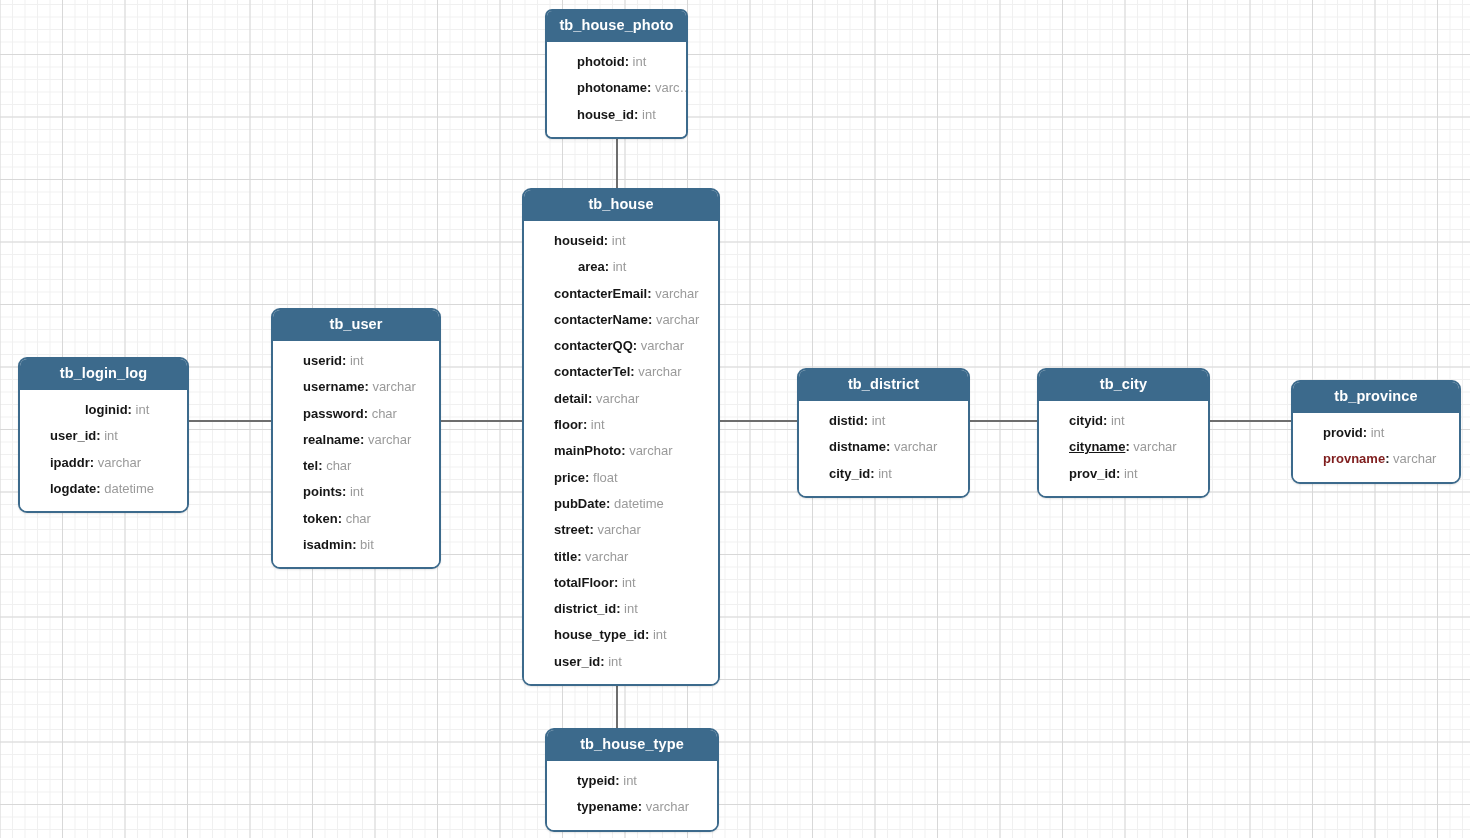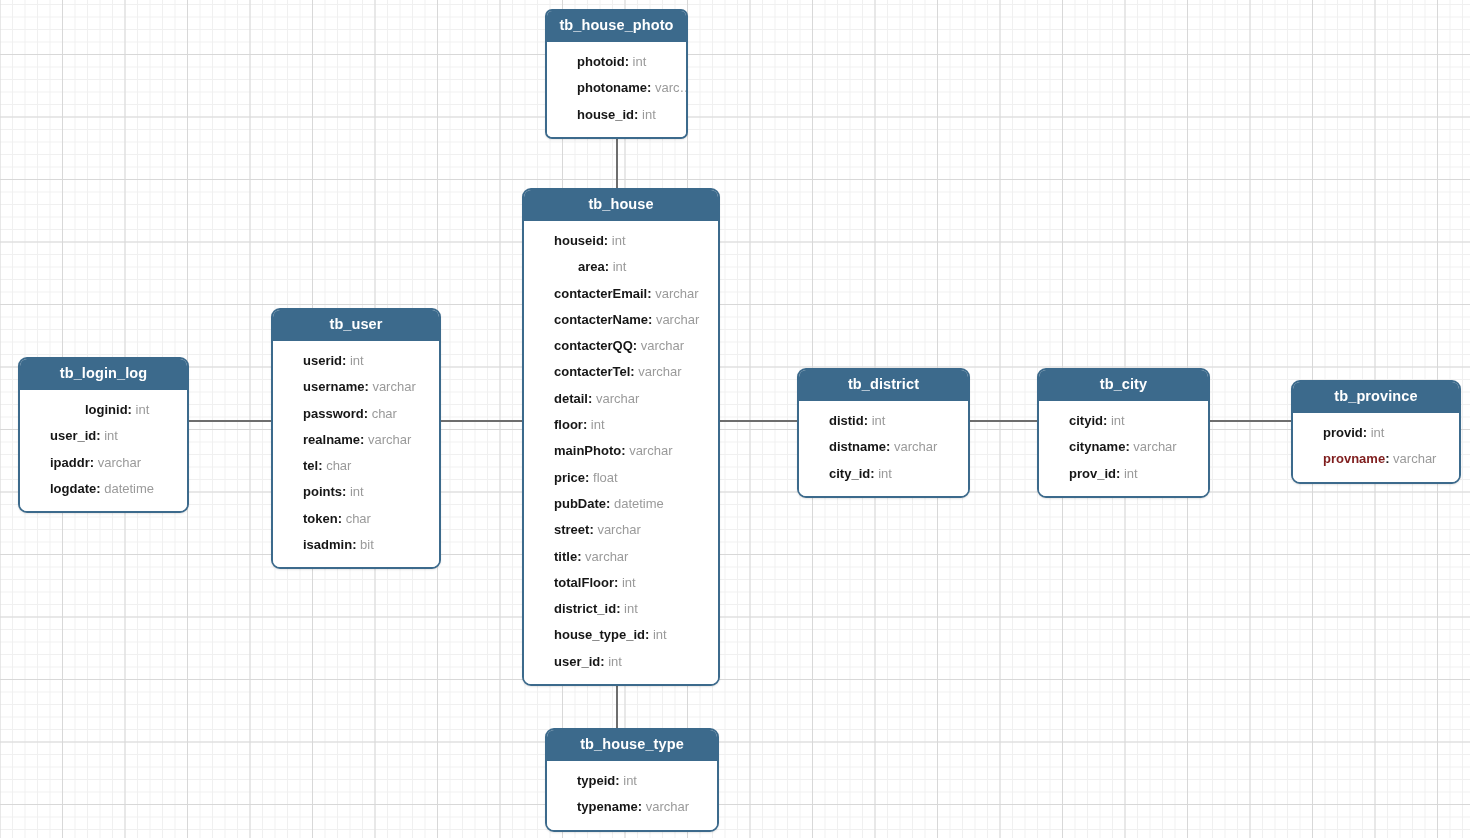--- a/index.html
+++ b/index.html
@@ -147,21 +147,21 @@
       <div class="entity-body">
         <div class="field-row"><span class="field-name" style="color: rgb(22, 22, 22);">distid</span><span class="field-colon">: </span><span class="field-type" style="color: rgb(154, 154, 154);">int</span></div>
         <div class="field-row"><span class="field-name" style="color: rgb(22, 22, 22);">distname</span><span class="field-colon">: </span><span class="field-type" style="color: rgb(154, 154, 154);">varchar</span></div>
         <div class="field-row"><span class="field-name" style="color: rgb(22, 22, 22);">city_id</span><span class="field-colon">: </span><span class="field-type" style="color: rgb(154, 154, 154);">int</span></div>
       </div>
     </div>
     <div class="entity" style="left: 1037px; top: 368px; width: 173px; border-color: rgb(60, 106, 140);">
       <div class="entity-header" style="background: rgb(60, 106, 140);">tb_city</div>
       <div class="entity-body">
         <div class="field-row"><span class="field-name" style="color: rgb(22, 22, 22);">cityid</span><span class="field-colon">: </span><span class="field-type" style="color: rgb(154, 154, 154);">int</span></div>
-        <div class="field-row"><span class="field-name" style="color: rgb(22, 22, 22);">cityname</span><span class="field-colon">: </span><span class="field-type" style="color: rgb(154, 154, 154);">varchar</span></div>
+        <div class="field-row"><span class="field-name" style="color: rgb(22, 22, 22); text-decoration: underline;">cityname</span><span class="field-colon">: </span><span class="field-type" style="color: rgb(154, 154, 154);">varchar</span></div>
         <div class="field-row"><span class="field-name" style="color: rgb(22, 22, 22); margin-top: 26px;">prov_id</span><span class="field-colon">: </span><span class="field-type" style="color: rgb(154, 154, 154);">int</span></div>
       </div>
     </div>
     <div class="entity" style="left: 1291px; top: 380px; width: 170px; border-color: rgb(60, 106, 140);">
       <div class="entity-header" style="background: rgb(60, 106, 140);">tb_province</div>
       <div class="entity-body">
         <div class="field-row"><span class="field-name" style="color: rgb(22, 22, 22);">provid</span><span class="field-colon">: </span><span class="field-type" style="color: rgb(154, 154, 154);">int</span></div>
         <div class="field-row"><span class="field-name" style="color: #7f1d1d; text-align: center;">provname</span><span class="field-colon">: </span><span class="field-type" style="color: rgb(154, 154, 154);">varchar</span></div>
       </div>
     </div>

